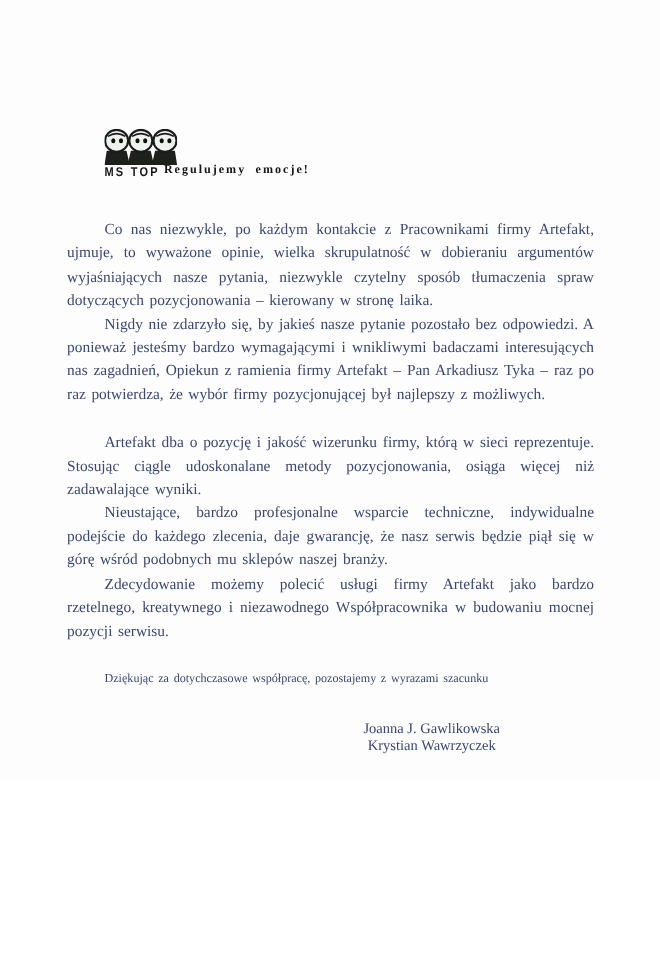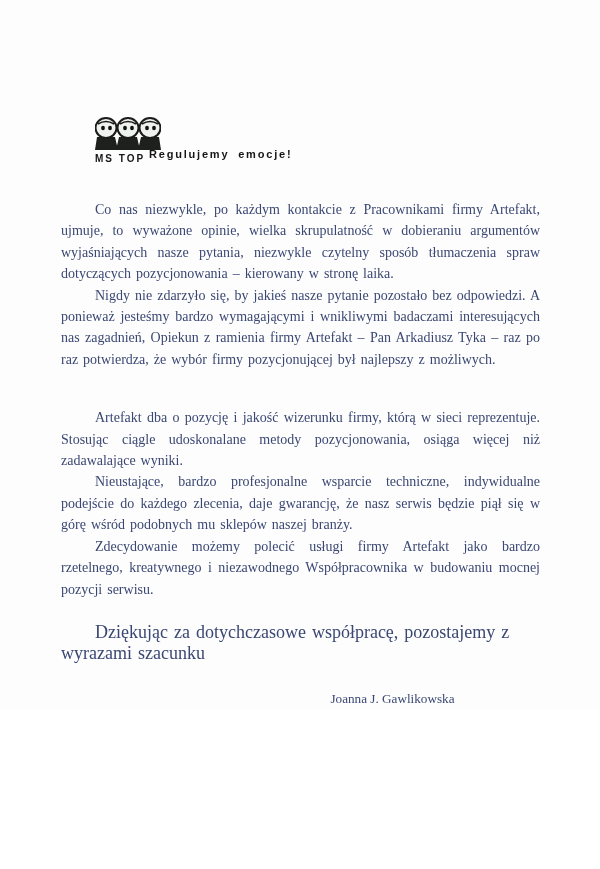--- a/index.html
+++ b/index.html
@@ -31,21 +31,21 @@
     letter-spacing: 2px;
     color: var(--logo-ink);
     filter: blur(0.6px);
     transform: scaleY(1.15);
     white-space: nowrap;
   }
   .slogan {
     position: absolute;
     left: 149px;
     top: 148px;
-    font-family: Liberation Sans, sans-serif;
+    font-family: Liberation Serif, serif;
     font-weight: bold;
     font-size: 11px;
     letter-spacing: 1.8px;
     word-spacing: 4px;
     color: var(--logo-ink);
     filter: blur(0.2px);
     white-space: nowrap;
     text-align: center;
   }
   
@@ -56,24 +56,24 @@
     width: 479px;
   }
   .para {
     font-size: 14px;
     line-height: 21.4px;
     text-align: justify;
     text-indent: 34px;
     word-spacing: 1.5px;
     filter: blur(0.15px);
   }
-  .gap-before { margin-top: 37px; }
+  .gap-before { margin-top: 22px; }
   .closing {
     margin-top: 22px;
-    font-size: 18px;
+    font-size: 11px;
     line-height: 21.4px;
     text-indent: 34px;
     word-spacing: 1.5px;
     filter: blur(0.15px);
   }
   .signatures {
     margin-top: 26px;
     margin-left: 184px;
     font-size: 13.2px;
     line-height: 15.5px;

